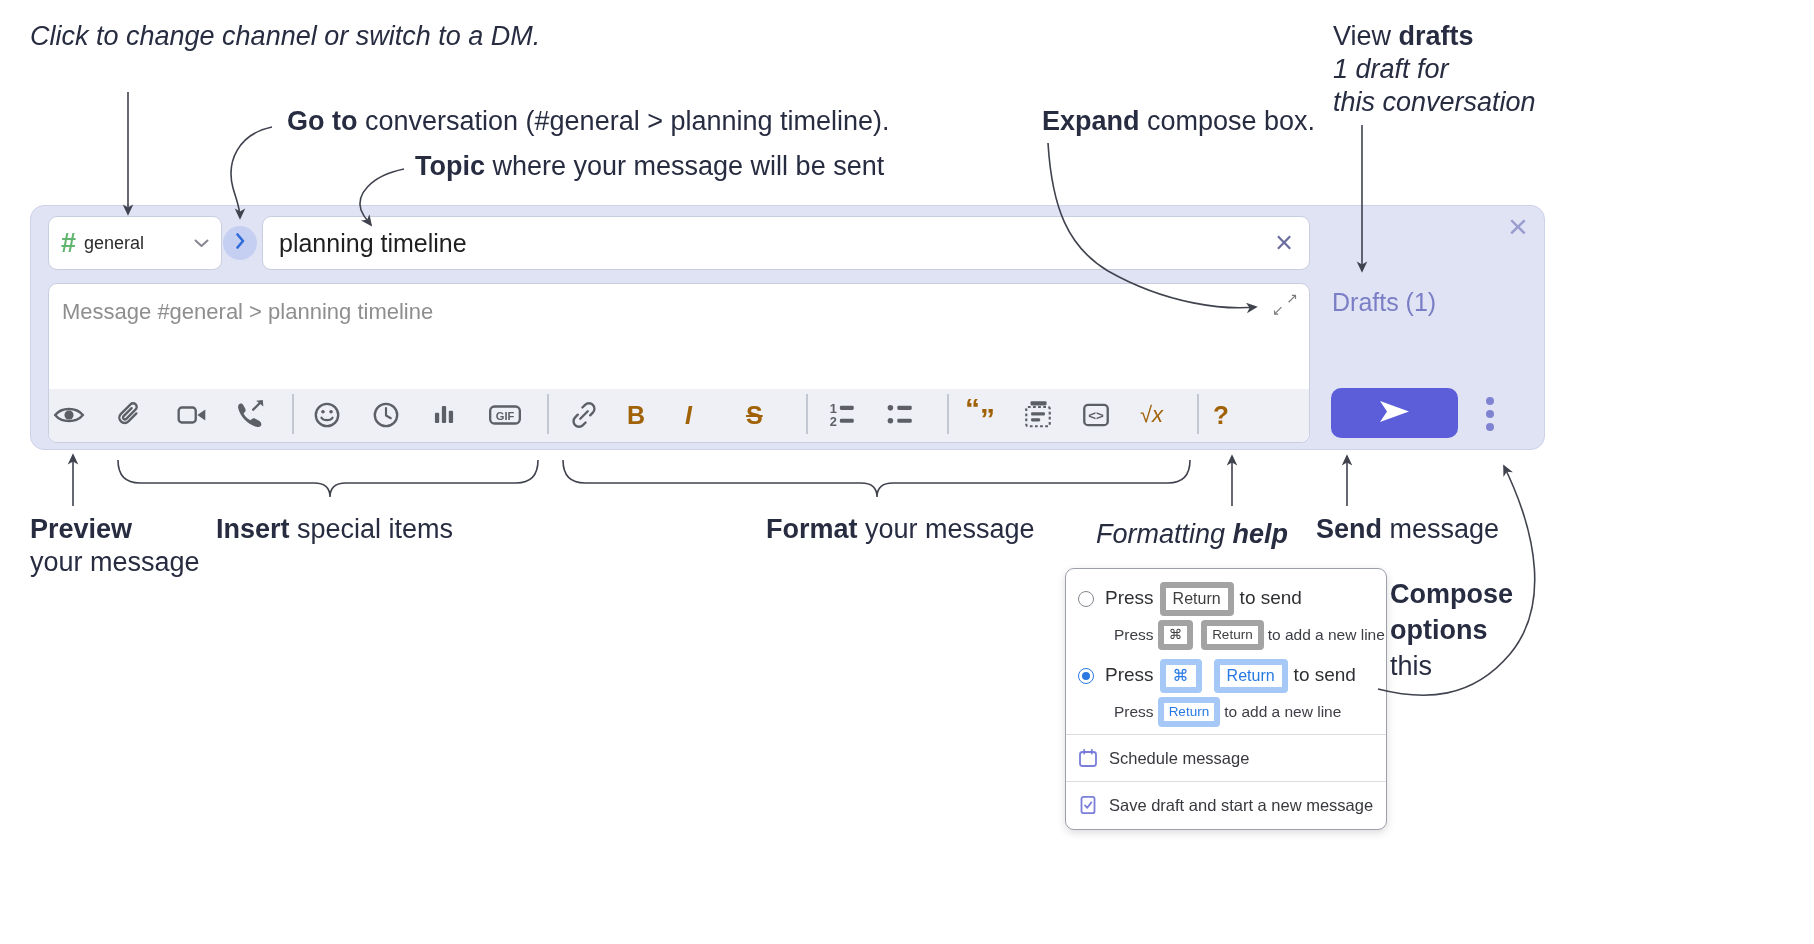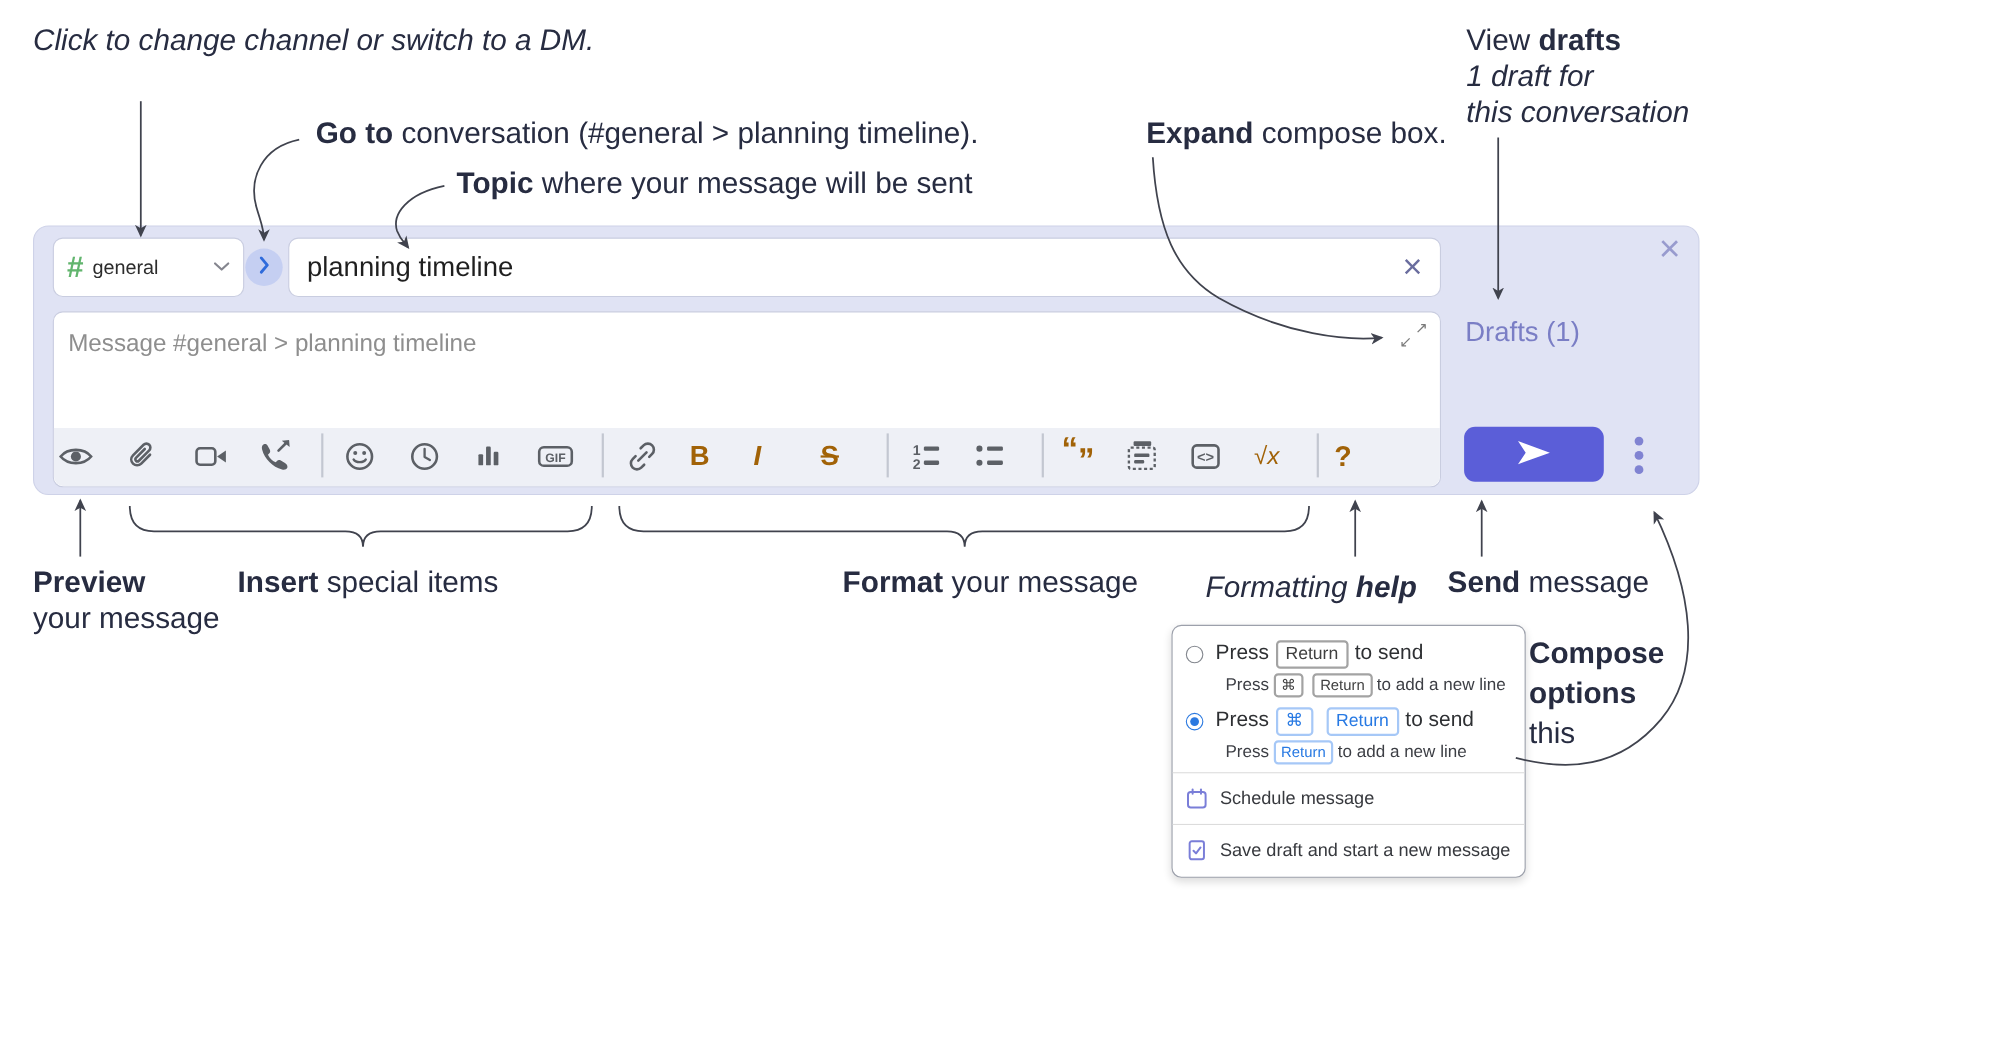--- a/index.html
+++ b/index.html
@@ -50,21 +50,21 @@
   #ellipsisBtn{left:1478px;top:392px;width:24px;height:44px;display:flex;flex-direction:column;align-items:center;justify-content:center;gap:5px;cursor:pointer;}
   #ellipsisBtn i{width:8px;height:8px;border-radius:50%;background:#8083d2;}
   
   #optionsMenu{left:1065px;top:568px;width:322px;background:#ffffff;border:1px solid #9ca0ab;border-radius:9px;box-shadow:0 3px 8px rgba(0,0,0,.14);padding:10px 0 8px 0;}
   .mrow{display:flex;align-items:center;padding:3px 12px;}
   .mmain{font-size:19px;color:#2e3033;}
   .msub{font-size:15.5px;color:#3c3e44;padding-left:48px;margin-top:1px;margin-bottom:6px;display:flex;align-items:center;}
   .radio{width:16px;height:16px;border-radius:50%;border:1.6px solid #83878e;margin-right:11px;flex:none;background:#fff;}
   .radio.sel{border-color:#2b79e0;position:relative;}
   .radio.sel::after{content:"";position:absolute;left:2.6px;top:2.6px;width:8px;height:8px;border-radius:50%;background:#2b79e0;}
-  .kbd{display:inline-block;border:2px solid #a3a3a3;border-radius:4px;background:#fff;color:#3f3f3f;padding:0 7px;margin:0 6px;font-size:16px;line-height:22px;}
+  .kbd{display:inline-block;border:6px solid #a3a3a3;border-radius:4px;background:#fff;color:#3f3f3f;padding:0 7px;margin:0 6px;font-size:16px;line-height:22px;}
   .kbd.small{font-size:13.5px;line-height:18px;padding:0 5px;margin:0 4px;}
   .kbd.blue{border-color:#a6c8f7;color:#2779e3;}
   .mdivider{height:1px;background:#dcdcdc;margin:7px 0;}
   .mitem{display:flex;align-items:center;padding:6px 12px;font-size:16.5px;color:#37393e;cursor:pointer;white-space:nowrap;}
   .mitem svg{margin-right:11px;flex:none;}
   
   #overlay{left:0;top:0;width:1814px;height:944px;pointer-events:none;}
 </style>
 </head>
 <body>

